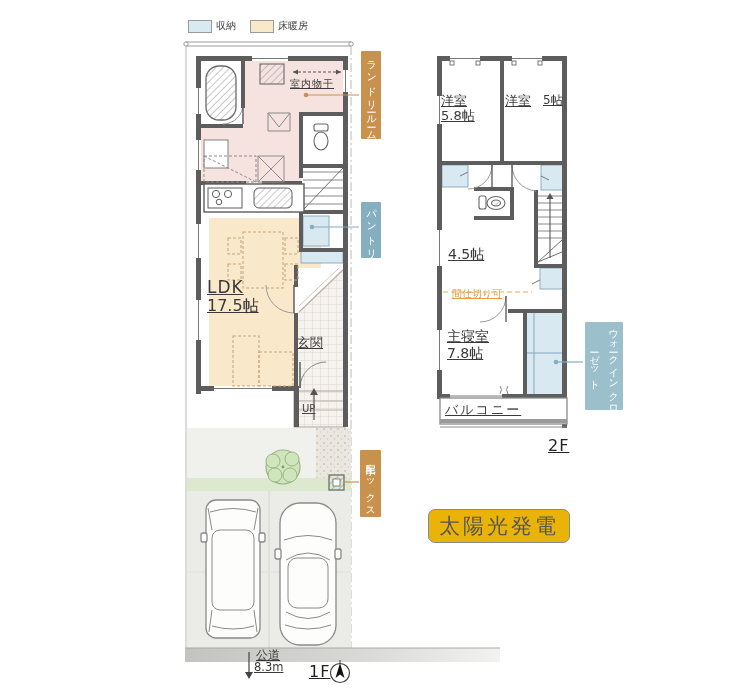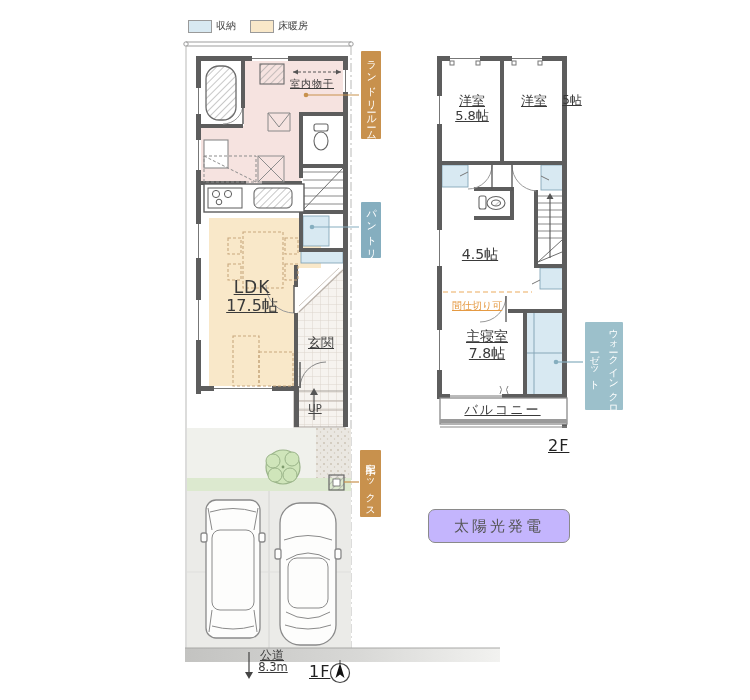--- a/index.html
+++ b/index.html
@@ -1,31 +1,31 @@
 <!DOCTYPE html>
 <html><head>
 <meta charset="utf-8">
 <style>
   html,body{margin:0;padding:0;background:#fff;}
   #stage{position:relative;width:750px;height:700px;background:#fff;overflow:hidden;
          font-family:"DejaVu Sans",sans-serif;color:#3a3a3a;}
   svg{position:absolute;left:0;top:0;}
   .txt{position:absolute;white-space:nowrap;color:#3a3a3a;line-height:1.1;text-decoration:underline;}
-  .ctr{text-align:center;}
+  .ctr{}
   .vlabel{position:absolute;writing-mode:vertical-rl;text-orientation:upright;
           color:#fff;font-size:10.5px;letter-spacing:2px;text-align:center;
           border-radius:1px;}
   .legend{position:absolute;left:188px;top:19px;display:flex;gap:14px;align-items:center;}
   .legend .item{display:flex;gap:4px;align-items:center;}
   .legend .sw{display:inline-block;width:22px;height:11px;border:1px solid #9a9a9a;}
   .legend .lb{font-size:10px;color:#444;}
   #solar-box{position:absolute;left:428px;top:509px;width:140px;height:32px;
              border:1.5px solid #8a8a8a;border-radius:7px;display:flex;
-             align-items:center;justify-content:center;font-size:15px;color:#555;
-             letter-spacing:3px;background:#c4b5fd;}
+             align-items:center;justify-content:center;font-size:21px;color:#555;
+             letter-spacing:3px;background:#eab308;}
 </style>
 </head>
 <body>
 
 <div id="stage">
 
 <svg width="750" height="700" viewBox="0 0 750 700">
   <defs>
     <pattern id="hatch" width="5" height="5" patternUnits="userSpaceOnUse" patternTransform="rotate(45)">
       <line x1="0" y1="0" x2="0" y2="5" stroke="#9a9a9a" stroke-width="1.1"></line>
@@ -355,21 +355,21 @@
 
 <div class="vlabel" style="left: 361px; top: 51px; width: 20px; height: 88px; line-height: 20px; font-size: 10px; background: rgb(200, 145, 77);">ランドリールーム</div>
 <div class="vlabel" style="left: 361px; top: 202px; width: 20px; height: 56px; line-height: 20px; font-size: 10px; background: rgb(133, 174, 191);">パントリー</div>
 <div class="vlabel" style="left: 360px; top: 450px; width: 21px; height: 67px; line-height: 21px; font-size: 10px; background: rgb(200, 145, 77);">宅配ボックス</div>
 
 <div class="txt ctr" style="left:441px;top:94px;width:62px;font-size:13px;">洋室</div>
 <div class="txt ctr" style="left:441px;top:109px;width:62px;font-size:13px;">5.8帖</div>
 <div class="txt ctr" style="left:505px;top:94px;width:58px;font-size:13px;">洋室</div>
 <div class="txt ctr" style="left:505px;top:94px;width:58px;font-size:12px;padding-left:38px;">5帖</div>
 <div class="txt ctr" style="left:448px;top:247px;width:64px;font-size:14px;">4.5帖</div>
-<div class="txt" style="left: 452px; top: 300px; font-size: 10px; color: rgb(229, 154, 67);">間仕切り可</div>
+<div class="txt" style="left: 452px; top: 288px; font-size: 10px; color: rgb(229, 154, 67);">間仕切り可</div>
 <div class="txt ctr" style="left:447px;top:329px;width:80px;font-size:14px;">主寝室</div>
 <div class="txt ctr" style="left:447px;top:346px;width:80px;font-size:14px;">7.8帖</div>
 <div class="txt ctr" style="left:445px;top:403px;width:115px;font-size:13px;letter-spacing:2px;">バルコニー</div>
 <div class="txt" style="left:548px;top:437px;font-size:16px;letter-spacing:1px;color:#222;">2F</div>
 
 <div class="vlabel" style="left: 585px; top: 322px; width: 38px; height: 88px; line-height: 19px; font-size: 10px; letter-spacing: 1px; background: rgb(156, 192, 203);">ウォークインクローゼット</div>
 
 <div id="solar-box">太陽光発電</div>
 
 </div>

